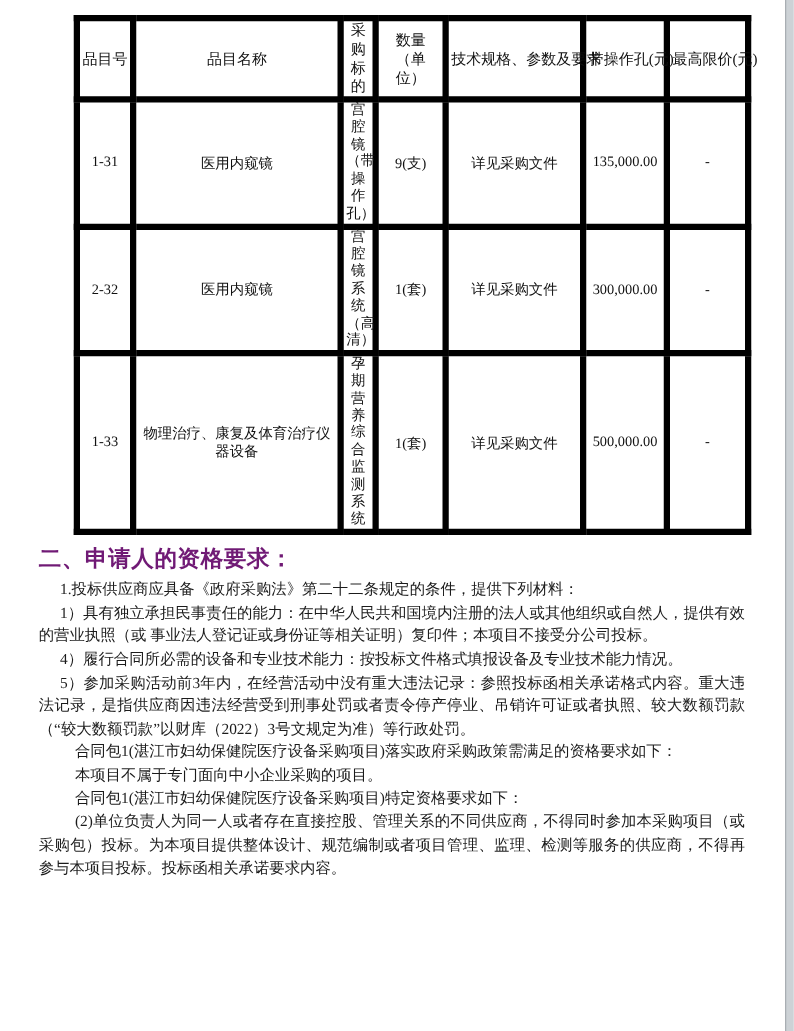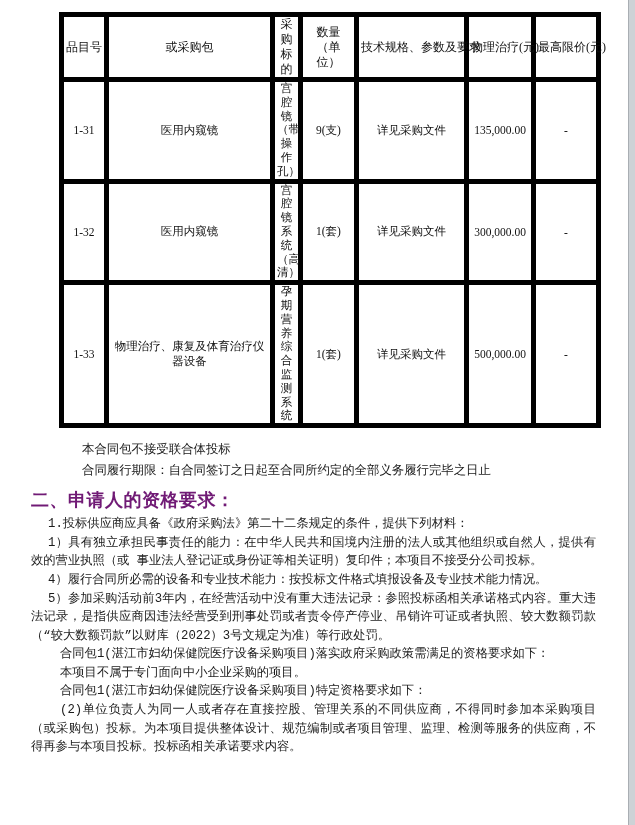--- a/index.html
+++ b/index.html
@@ -43,21 +43,21 @@
   td.cell-max{text-align:right;padding-right:12px;}
 
   
   .notes{margin:11px 32px 0 31px;font-size:12.4px;line-height:21px;}
   .note-line{padding-left:51px;}
   .section-heading{
     margin:7px 32px 3px 31px;
     font-size:18px;font-weight:bold;letter-spacing:0.5px;color:#701a75;
   }
   .paragraphs{margin:0 32px 0 31px;font-size:12.3px;line-height:18.6px;text-align:justify;}
-  .paragraphs p{margin:0;padding:0;font-family:Liberation Mono, monospace;}
+  .paragraphs p{margin:0;padding:0;}
   p.ind1{text-indent:17px;}
   p.ind2{text-indent:29px;}
 </style>
 </head>
 <body>
 
 <div class="doc">
 
   <table class="items">
     <colgroup>
@@ -65,63 +65,59 @@
         <col style="width:166px">
         <col style="width:28px">
       <col style="width:56px">
         <col style="width:110px">
         <col style="width:67px">
         <col style="width:65px">
     </colgroup>
     <thead>
       <tr>
         <th class="hdr-nowrap">品目号</th>
-        <th class="hdr-nowrap">或采购包</th>
+        <th class="hdr-nowrap">品目名称</th>
         <th class="col-subject">采购标的</th>
         <th class="col-qty">数量（单位）</th>
         <th class="hdr-nowrap">技术规格、参数及要求</th>
-        <th class="hdr-nowrap">物理治疗(元)</th>
+        <th class="hdr-nowrap">带操作孔(元)</th>
         <th class="hdr-nowrap">最高限价(元)</th>
       </tr>
     </thead>
     <tbody>
       <tr>
         <td>1-31</td>
         <td>医用内窥镜</td>
         <td class="cell-subject">宫腔镜（带操作孔）</td>
         <td>9(支)</td>
         <td>详见采购文件</td>
         <td class="cell-budget">135,000.00</td>
         <td class="cell-max">-</td>
       </tr>
       <tr>
-        <td>1-32</td>
+        <td>2-32</td>
         <td>医用内窥镜</td>
         <td class="cell-subject">宫腔镜系统（高清）</td>
         <td>1(套)</td>
         <td>详见采购文件</td>
         <td class="cell-budget">300,000.00</td>
         <td class="cell-max">-</td>
       </tr>
       <tr>
         <td>1-33</td>
         <td>物理治疗、康复及体育治疗仪器设备</td>
         <td class="cell-subject">孕期营养综合监测系统</td>
         <td>1(套)</td>
         <td>详见采购文件</td>
         <td class="cell-budget">500,000.00</td>
         <td class="cell-max">-</td>
       </tr>
     </tbody>
   </table>
 
-  <div class="notes">
-    <div class="note-line">本合同包不接受联合体投标</div>
-    <div class="note-line">合同履行期限：自合同签订之日起至合同所约定的全部义务履行完毕之日止</div>
-  </div>
 
   <div class="section-heading">二、申请人的资格要求：</div>
 
   <div class="paragraphs">
     <p class="ind1">1.投标供应商应具备《政府采购法》第二十二条规定的条件，提供下列材料：</p>
     <p class="ind1">1）具有独立承担民事责任的能力：在中华人民共和国境内注册的法人或其他组织或自然人，提供有效的营业执照（或 事业法人登记证或身份证等相关证明）复印件；本项目不接受分公司投标。</p>
     <p class="ind1">4）履行合同所必需的设备和专业技术能力：按投标文件格式填报设备及专业技术能力情况。</p>
     <p class="ind1">5）参加采购活动前3年内，在经营活动中没有重大违法记录：参照投标函相关承诺格式内容。重大违法记录，是指供应商因违法经营受到刑事处罚或者责令停产停业、吊销许可证或者执照、较大数额罚款（“较大数额罚款”以财库（2022）3号文规定为准）等行政处罚。</p>
     <p class="ind2">合同包1(湛江市妇幼保健院医疗设备采购项目)落实政府采购政策需满足的资格要求如下：</p>
     <p class="ind2">本项目不属于专门面向中小企业采购的项目。</p>

